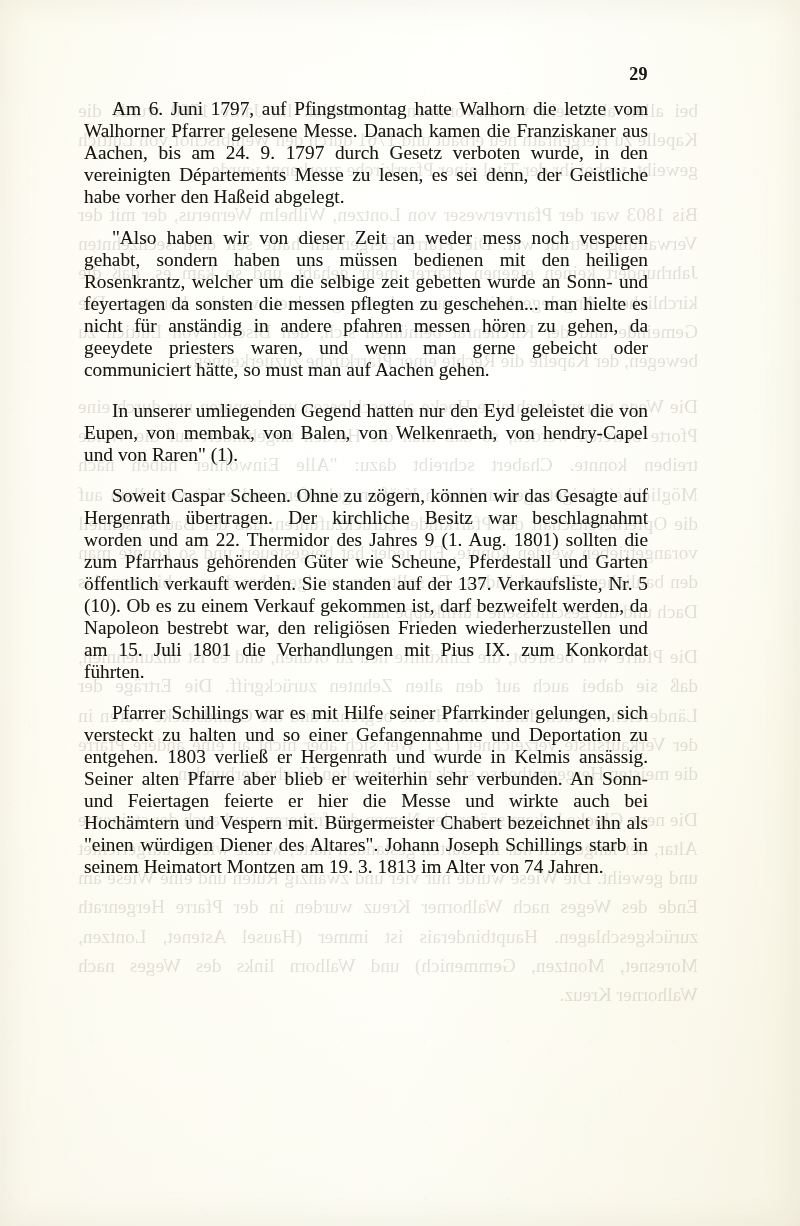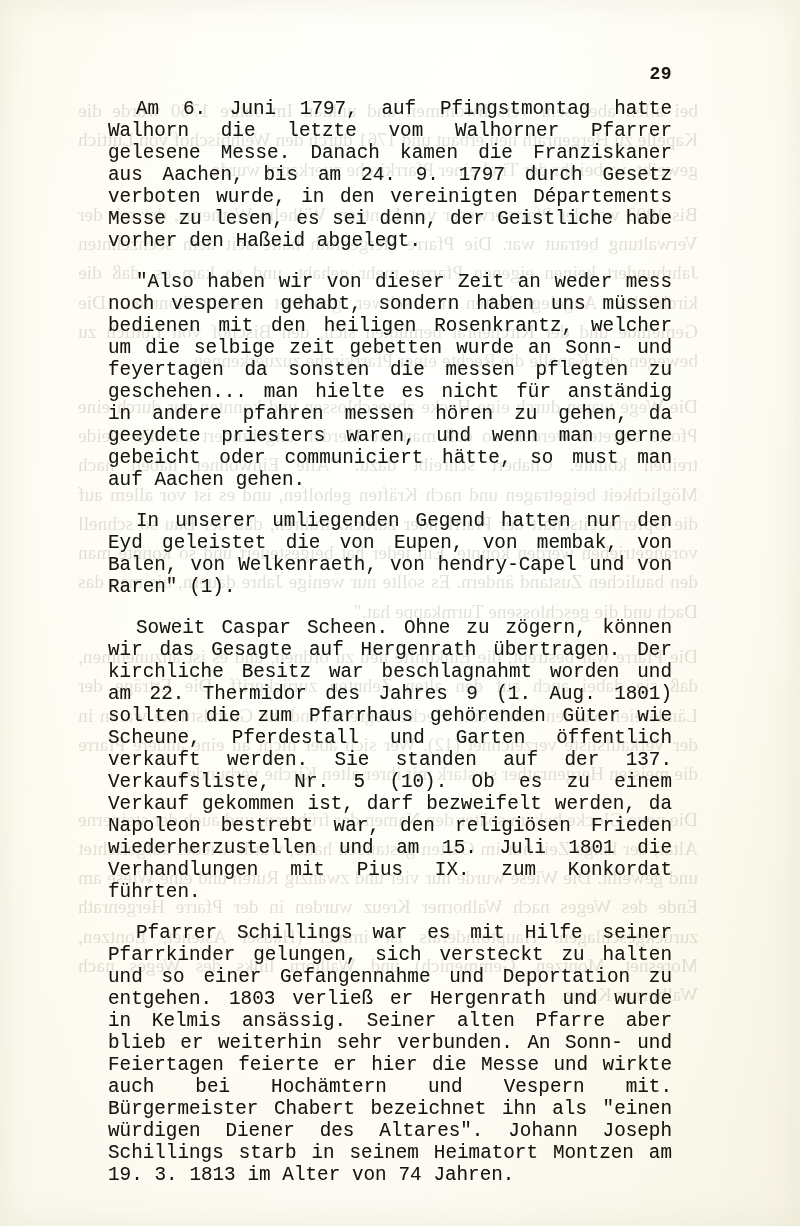--- a/index.html
+++ b/index.html
@@ -54,24 +54,23 @@
   }
   .bleed-layer p {
     margin: 0 0 16px 0;
     text-align: justify;
   }
   .bleed-layer p:last-child { margin-bottom: 0; }
 
   
   .content {
     position: absolute;
-    left: 108px;
+    left: 84px;
     top: 64px;
     width: 564px;
-    font-family: Liberation Mono, monospace;
   }
   .folio {
     text-align: right;
     font-weight: bold;
     font-size: 18px;
     color: #1c1a17;
     letter-spacing: 0.4px;
     margin: 0 0 14px 0;
     line-height: 20px;
   }

